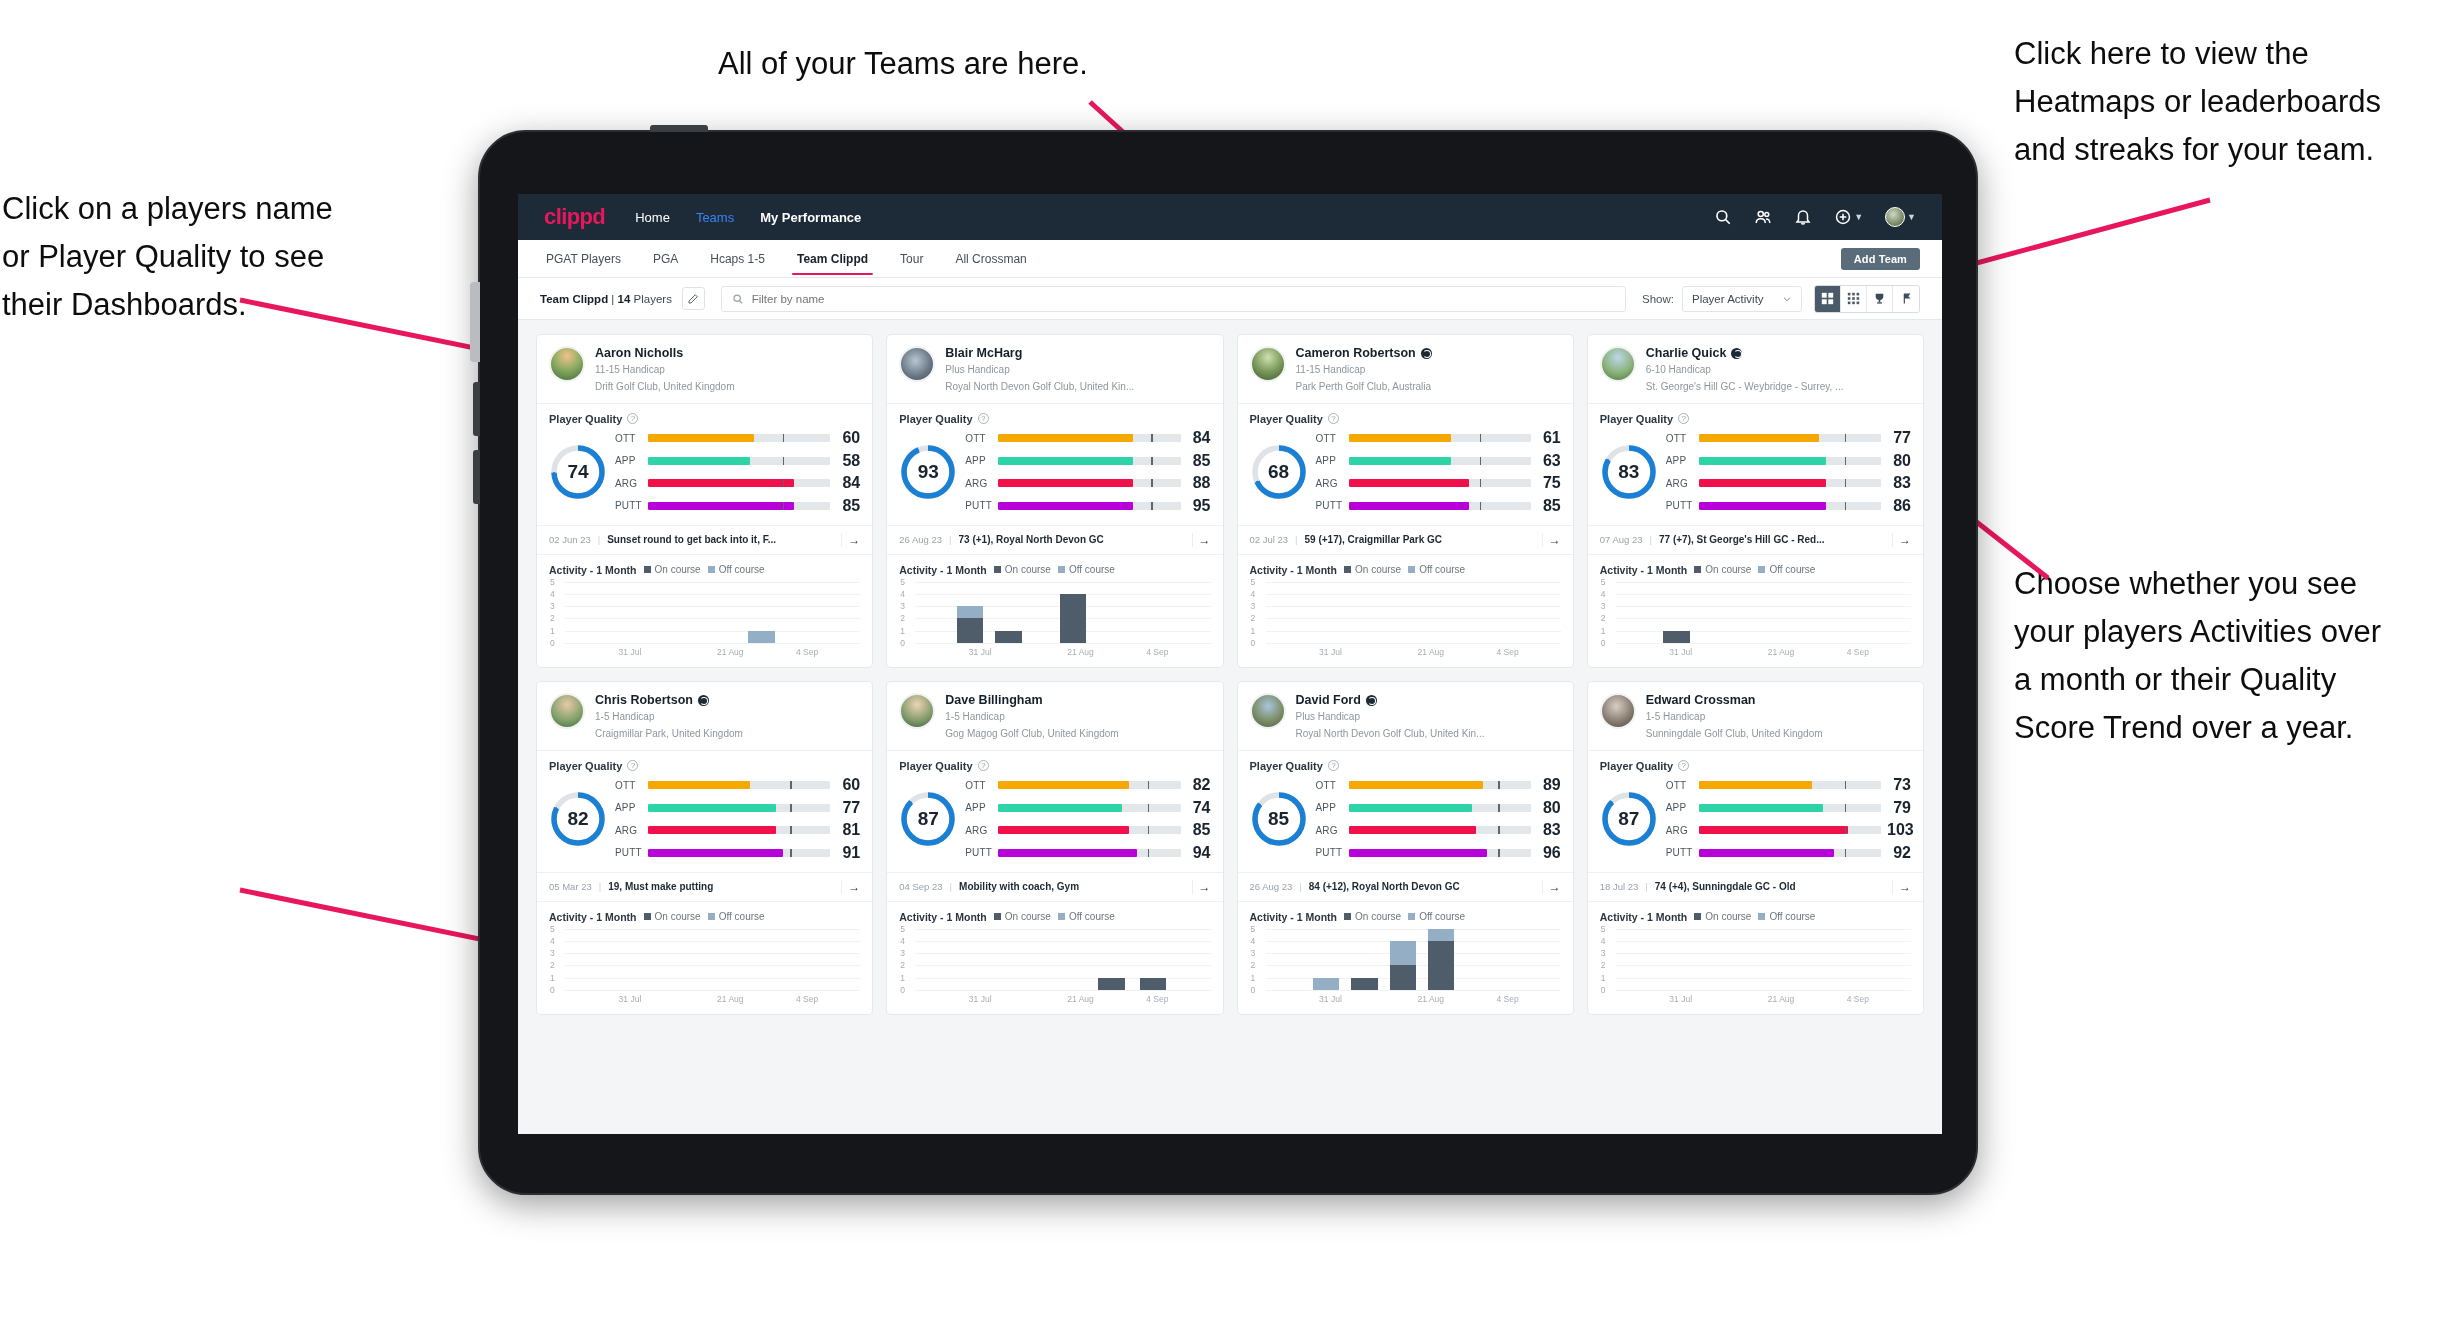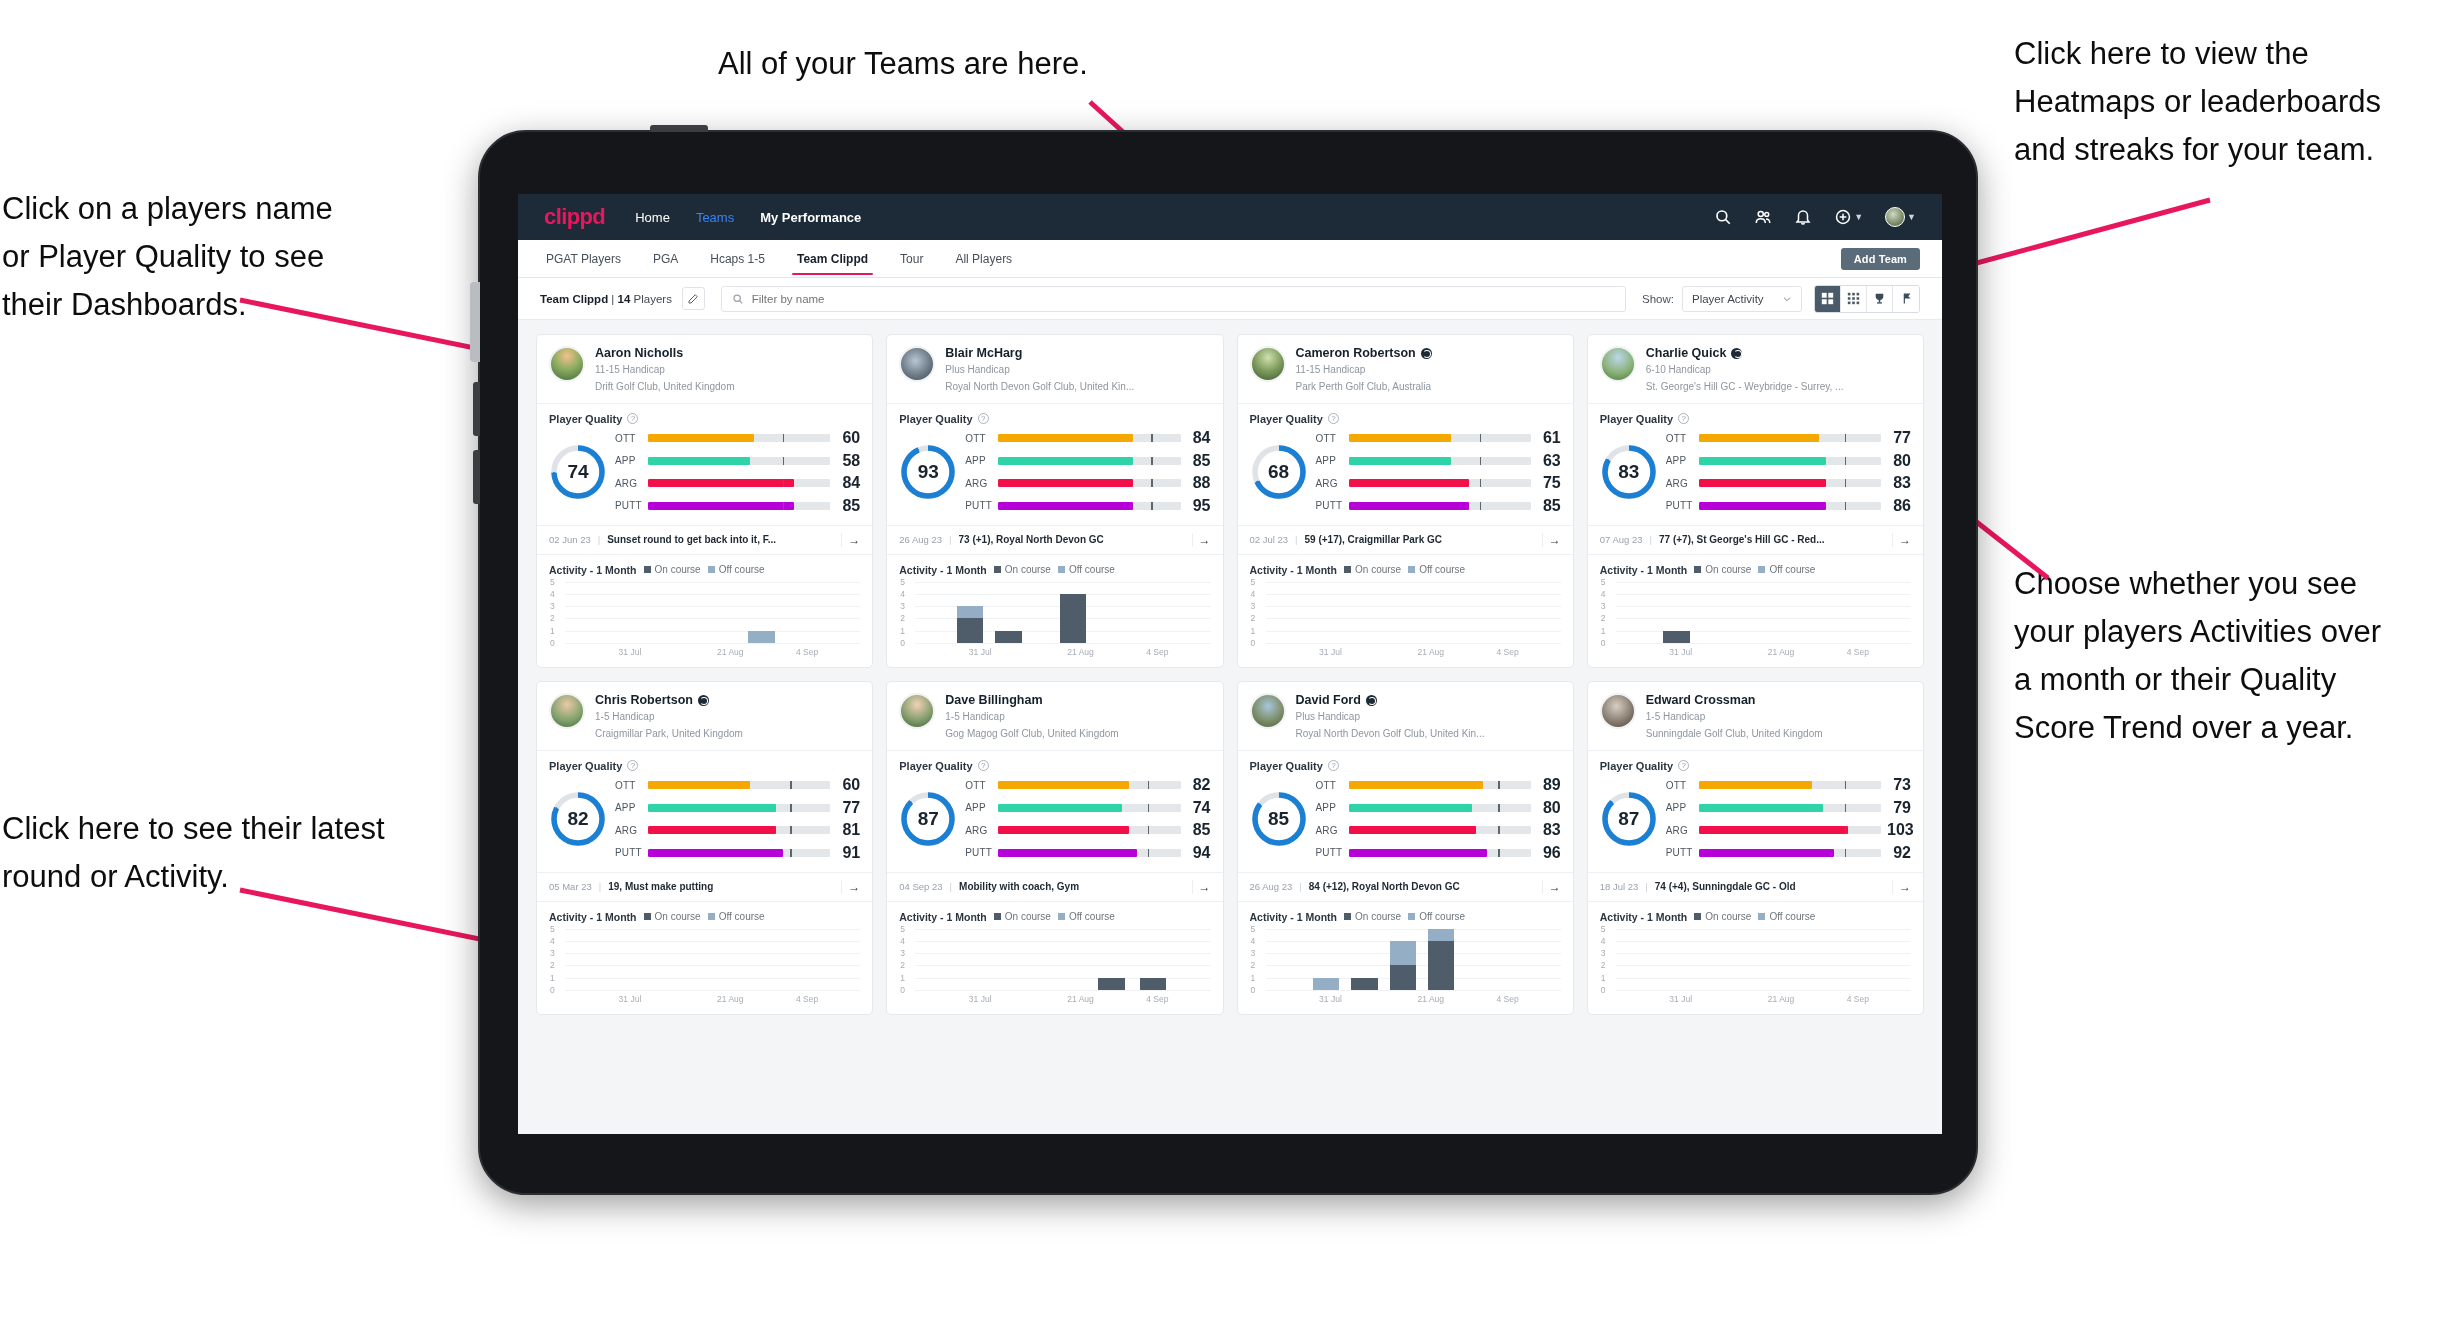--- a/index.html
+++ b/index.html
@@ -186,22 +186,20 @@
 Heatmaps or leaderboards
 and streaks for your team.</div>
   <div class="annot" style="left:718px; top:40px;">All of your Teams are here.</div>
   <div class="annot" style="left:2px; top:185px;">Click on a players name
 or Player Quality to see
 their Dashboards.</div>
   <div class="annot" style="left:2014px; top:560px;">Choose whether you see
 your players Activities over
 a month or their Quality
 Score Trend over a year.</div>
-  <div class="annot" style="left:2px; top:805px;">Click here to see their latest
-round or Activity.</div>
 
   <svg class="arrow" style="left:1080px; top:90px; width:300px; height:180px;" viewBox="0 0 300 180">
     <path d="M10 12 L160 148" stroke="#e8175d" stroke-width="5" fill="none"></path>
     <path d="M160 150 L136 130 L158 124 Z" fill="#e8175d"></path>
   </svg>
   <svg class="arrow" style="left:1770px; top:190px; width:460px; height:140px;" viewBox="0 0 460 140">
     <path d="M440 10 L40 118" stroke="#e8175d" stroke-width="5" fill="none"></path>
     <path d="M32 120 L60 108 L62 130 Z" fill="#e8175d"></path>
   </svg>
   <svg class="arrow" style="left:230px; top:290px; width:460px; height:110px;" viewBox="0 0 460 110">
@@ -257,21 +255,21 @@
           </div>
         </div>
       </div>
 
       <div class="tabbar">
         <div class="tab">PGAT Players</div>
         <div class="tab">PGA</div>
         <div class="tab">Hcaps 1-5</div>
         <div class="tab active">Team Clippd</div>
         <div class="tab">Tour</div>
-        <div class="tab">All Players</div>
+        <div class="tab">All Crossman</div>
         <div class="addteam">Add Team</div>
       </div>
 
       <div class="toolbar">
         <div class="teamlabel">
           <b>Team Clippd</b>
           <span>|</span>
           <b>14</b>
           <span>Players</span>
         </div>

